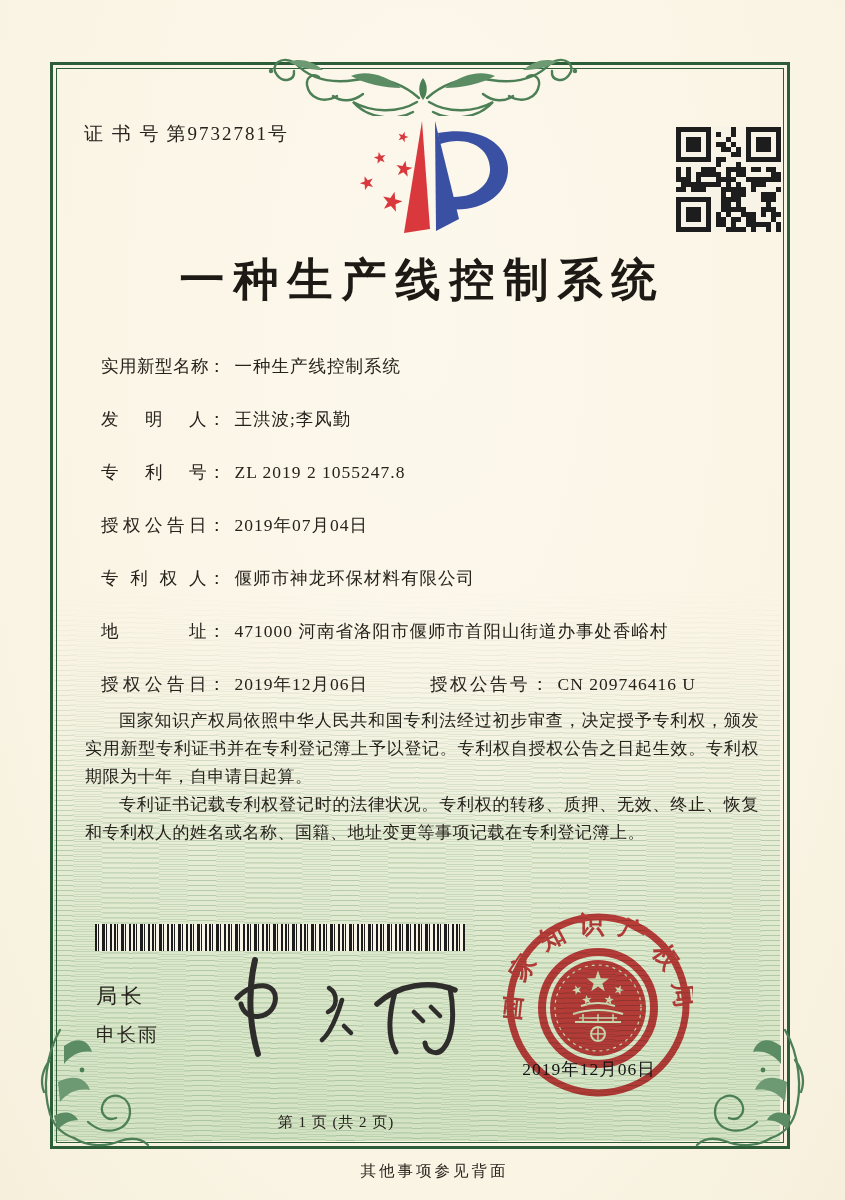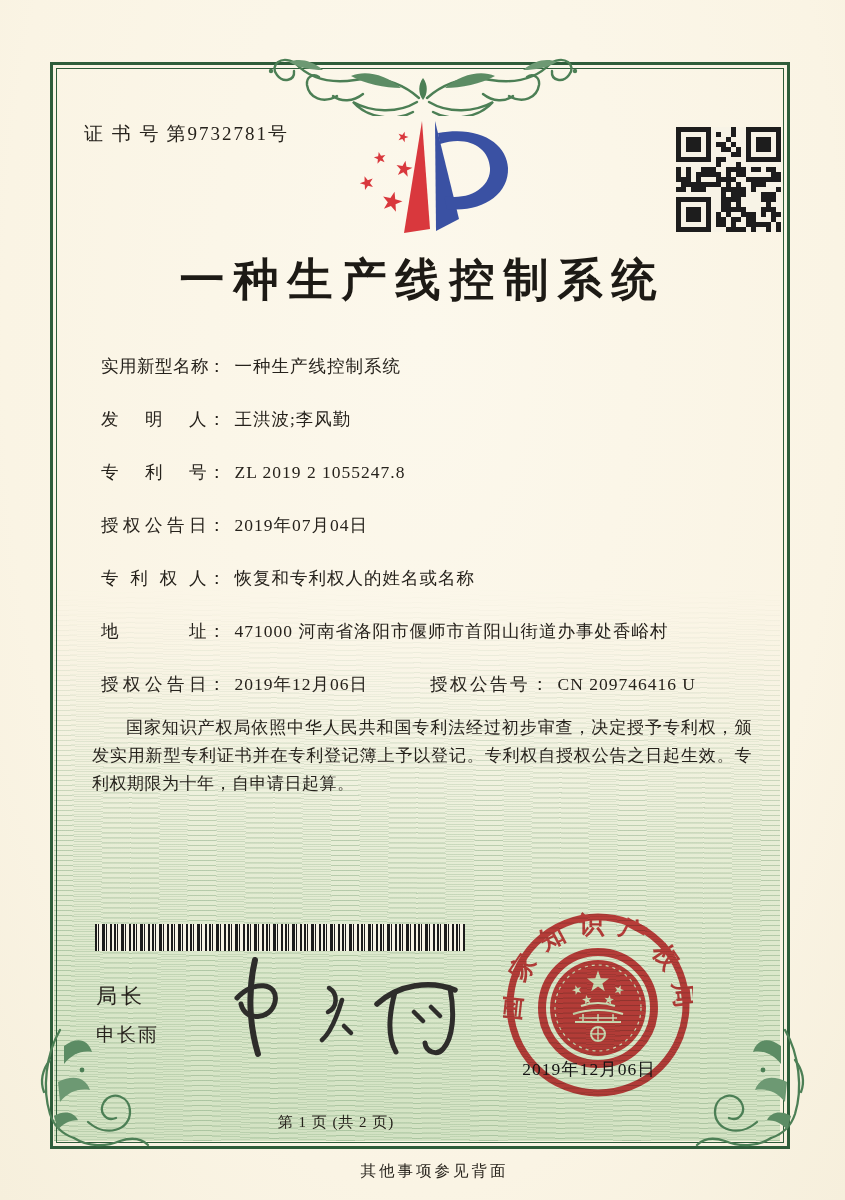--- a/index.html
+++ b/index.html
@@ -27,21 +27,21 @@
     font-size:45px;font-weight:600;letter-spacing:9px;color:#1d1a15;}
   
   .fields{position:absolute;left:85px;top:354px;width:680px;font-size:17.5px;}
   .frow{position:absolute;left:0;height:26px;line-height:24px;white-space:nowrap;}
   .flabel{display:inline-block;width:106px;text-align:justify;text-align-last:justify;letter-spacing:.5px;margin-left:16px;}
   .colon{display:inline-block;margin:0 9px 0 1px;}
   .fvalue{letter-spacing:1px;text-align:right;}
   .grant{position:absolute;left:345px;top:0;}
   .grant .glabel{letter-spacing:2.5px;}
   .paras{position:absolute;left:85px;top:707px;width:674px;font-size:17px;line-height:28px;text-align:justify;}
-  .paras p{margin:7px;text-indent:2em;letter-spacing:.5px;}
+  .paras p{margin:0;text-indent:2em;letter-spacing:.5px;}
   
   .barcode{position:absolute;left:95px;top:924px;width:370px;height:27px;
     background:repeating-linear-gradient(90deg,#1c1c1c 0 2px,#f7f3e6 2px 3px,#1c1c1c 3px 4px,#f7f3e6 4px 7px,#1c1c1c 7px 10px,#f7f3e6 10px 11px,#1c1c1c 11px 12px,#f7f3e6 12px 15px,#1c1c1c 15px 17px,#f7f3e6 17px 19px);}
   .sig-title{position:absolute;left:96px;top:982px;font-size:21px;font-family:"Liberation Sans","DejaVu Sans",sans-serif;letter-spacing:4px;}
   .sig-name{position:absolute;left:96px;top:1022px;font-size:19px;font-family:Liberation Sans, sans-serif;letter-spacing:2px;}
   .signature{position:absolute;left:225px;top:942px;}
   .seal{position:absolute;left:503px;top:910px;mix-blend-mode:multiply;opacity:.93;}
   .seal-date{position:absolute;left:500px;top:1057px;width:178px;text-align:center;font-size:17.5px;letter-spacing:1px;color:#141414;}
   .page-info{position:absolute;left:0;top:1113px;width:672px;text-align:center;font-size:15px;letter-spacing:1px;}
   .back-note{position:absolute;left:12px;top:1161px;width:845px;text-align:center;font-size:15.5px;letter-spacing:3px;color:#2a261f;}
@@ -290,35 +290,36 @@
     <div class="frow" style="top:53px">
       <span class="flabel">发明人</span><span class="colon">：</span><span class="fvalue">王洪波;李风勤</span>
     </div>
     <div class="frow" style="top:106px">
       <span class="flabel">专利号</span><span class="colon">：</span><span class="fvalue">ZL 2019 2 1055247.8</span>
     </div>
     <div class="frow" style="top:159px">
       <span class="flabel">授权公告日</span><span class="colon">：</span><span class="fvalue">2019年07月04日</span>
     </div>
     <div class="frow" style="top:212px">
-      <span class="flabel">专利权人</span><span class="colon">：</span><span class="fvalue">恢复和专利权人的姓名或名称</span>
+      <span class="flabel">专利权人</span><span class="colon">：</span><span class="fvalue">偃师市神龙环保材料有限公司</span>
     </div>
     <div class="frow" style="top:265px">
       <span class="flabel">地址</span><span class="colon">：</span><span class="fvalue">471000 河南省洛阳市偃师市首阳山街道办事处香峪村</span>
     </div>
     <div class="frow" style="top:318px;width:680px">
       <span class="flabel">授权公告日</span><span class="colon">：</span><span class="fvalue">2019年12月06日</span>
       <span class="grant">
         <span class="glabel">授权公告号</span><span class="colon">：</span><span class="fvalue">CN 209746416 U</span>
       </span>
     </div>
   </div>
 
   <div class="paras">
     <p>国家知识产权局依照中华人民共和国专利法经过初步审查，决定授予专利权，颁发实用新型专利证书并在专利登记簿上予以登记。专利权自授权公告之日起生效。专利权期限为十年，自申请日起算。</p>
+    <p>专利证书记载专利权登记时的法律状况。专利权的转移、质押、无效、终止、恢复和专利权人的姓名或名称、国籍、地址变更等事项记载在专利登记簿上。</p>
   </div>
 
   <div class="barcode"></div>
 
   <div class="sig-title">局长</div>
   <div class="sig-name">申长雨</div>
   <svg class="signature" width="250" height="122" viewBox="0 0 250 122">
     <g stroke="#2e2d2b" fill="none" stroke-linecap="round" stroke-linejoin="round">
       <path d="M30,18 C23,48 24,82 33,112" stroke-width="6"></path>
       <path d="M12,56 C28,38 54,40 50,60 C46,78 20,80 16,62" stroke-width="5"></path>

